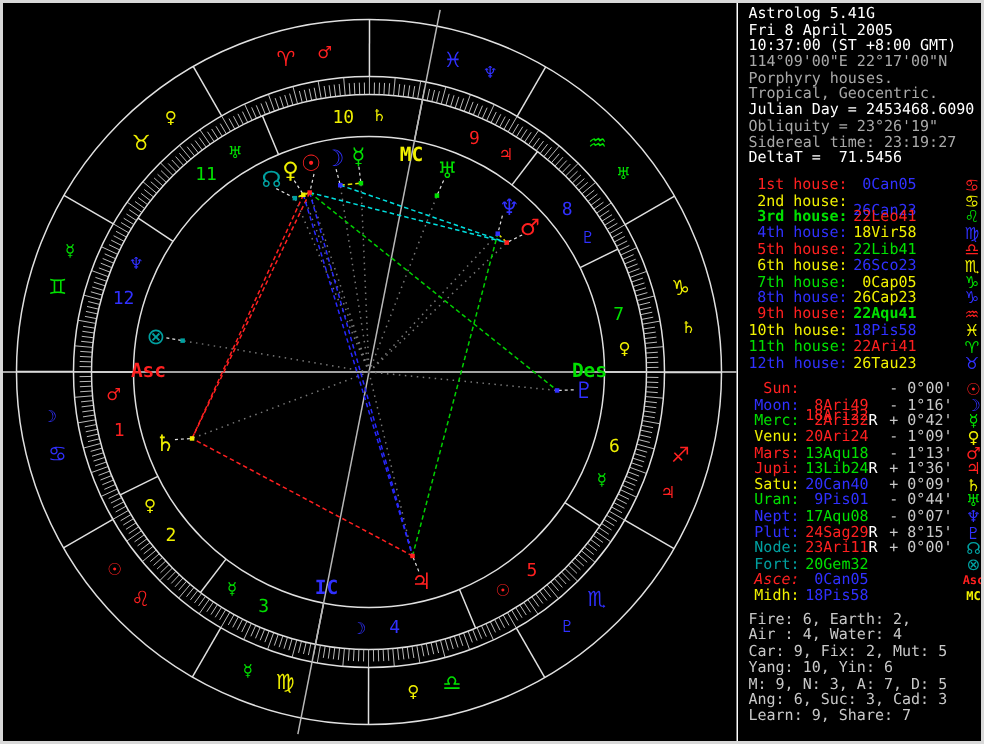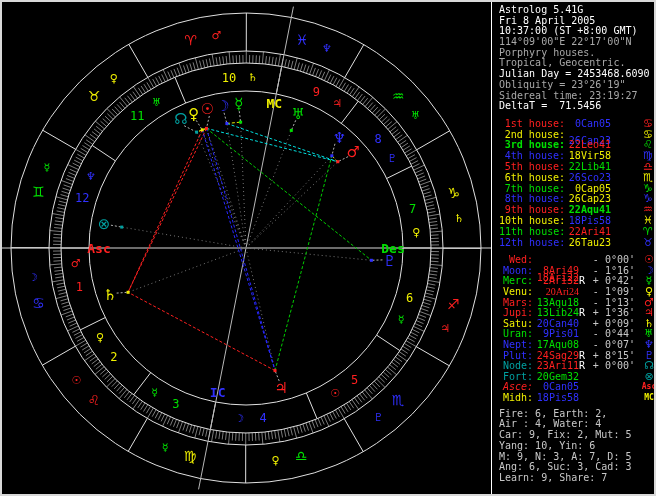--- a/index.html
+++ b/index.html
@@ -609,21 +609,21 @@
           <span class="hglyph" style="color: rgb(0, 224, 0);">♈</span>
         </div>
         <div class="hrow">
           <span class="hlabel" style="color: rgb(48, 48, 255);">12th house:</span>
           <span class="hval" style="color: rgb(240, 240, 0);">26Tau23</span>
           <span class="hglyph" style="color: rgb(48, 48, 255);">♉</span>
         </div>
       </div>
     <div class="planets-block" id="planets-list">
         <div class="prow">
-          <span class="plabel" style="color: rgb(255, 32, 32);">Wed:</span>
+          <span class="plabel" style="color: rgb(255, 32, 32);">Sun:</span>
           <span class="pval" style="color: rgb(255, 32, 32); margin-top: 36px;">18Ari22</span>
           <span class="pretro" style="color: rgb(255, 255, 255);"></span>
           <span class="pdev" style="color: rgb(200, 200, 200);">- 0°00'</span>
           <span class="pglyph" style="color: rgb(255, 32, 32);">☉</span>
         </div>
         <div class="prow">
           <span class="plabel" style="color: rgb(48, 48, 255);">Moon:</span>
           <span class="pval" style="color: rgb(255, 32, 32);">8Ari49</span>
           <span class="pretro" style="color: rgb(255, 255, 255);"></span>
           <span class="pdev" style="color: rgb(200, 200, 200);">- 1°16'</span>
@@ -631,21 +631,21 @@
         </div>
         <div class="prow">
           <span class="plabel" style="color: rgb(0, 224, 0);">Merc:</span>
           <span class="pval" style="color: rgb(255, 32, 32);">2Ari32</span>
           <span class="pretro" style="color: rgb(255, 255, 255);">R</span>
           <span class="pdev" style="color: rgb(200, 200, 200);">+ 0°42'</span>
           <span class="pglyph" style="color: rgb(0, 224, 0);">☿</span>
         </div>
         <div class="prow">
           <span class="plabel" style="color: rgb(240, 240, 0);">Venu:</span>
-          <span class="pval" style="color: rgb(255, 32, 32); font-family: Liberation Serif, serif;">20Ari24</span>
+          <span class="pval" style="color: rgb(255, 32, 32);">20Ari24</span>
           <span class="pretro" style="color: rgb(255, 255, 255);"></span>
           <span class="pdev" style="color: rgb(200, 200, 200);">- 1°09'</span>
           <span class="pglyph" style="color: rgb(240, 240, 0);">♀</span>
         </div>
         <div class="prow">
           <span class="plabel" style="color: rgb(255, 32, 32);">Mars:</span>
           <span class="pval" style="color: rgb(0, 224, 0);">13Aqu18</span>
           <span class="pretro" style="color: rgb(255, 255, 255);"></span>
           <span class="pdev" style="color: rgb(200, 200, 200);">- 1°13'</span>
           <span class="pglyph" style="color: rgb(255, 32, 32);">♂</span>

